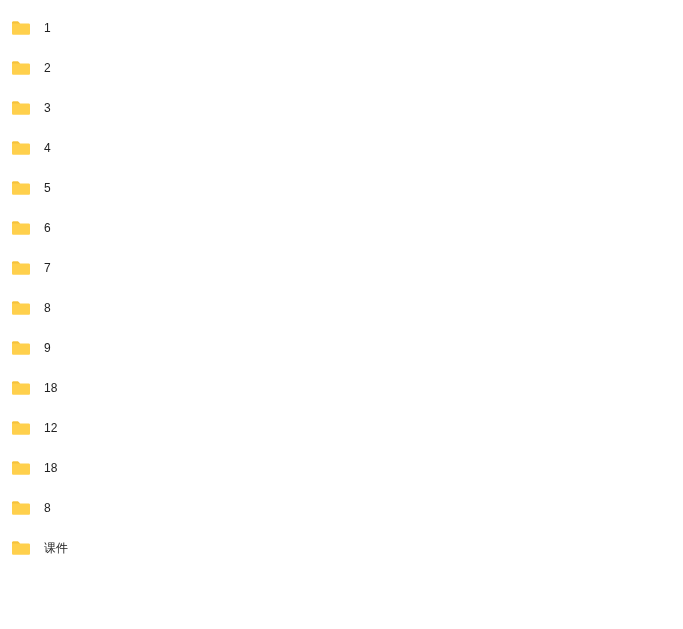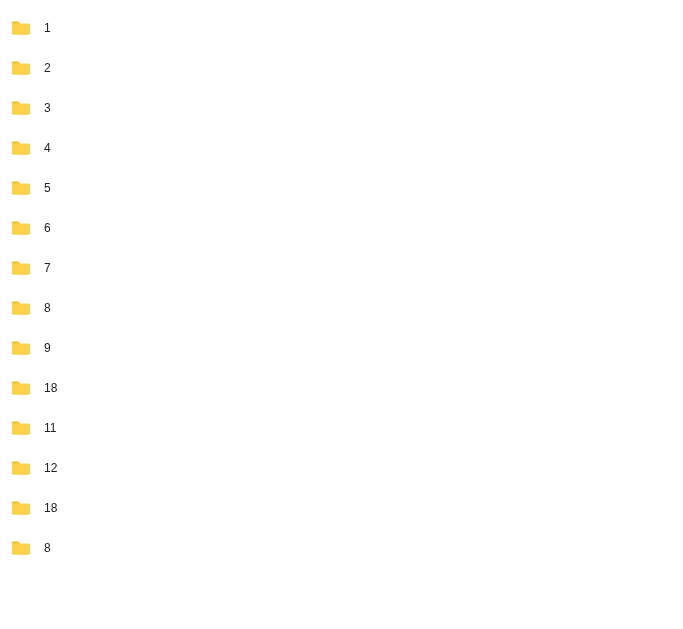--- a/index.html
+++ b/index.html
@@ -130,42 +130,42 @@
     </span>
     <span class="folder-label">18</span>
   </div>
   <div class="folder-item">
     <span class="folder-icon">
       <svg viewBox="0 0 18 14" width="18" height="14">
         <path d="M0 2 C0 1 0.5 0.5 1.5 0.5 L6 0.5 L8 2.5 L16.5 2.5 C17.5 2.5 18 3 18 4 L18 12.5 C18 13.3 17.5 13.8 16.5 13.8 L1.5 13.8 C0.5 13.8 0 13.3 0 12.5 Z" fill="#FFD04C"></path>
         <path d="M0 2 C0 1 0.5 0.5 1.5 0.5 L6 0.5 L8 2.5 L0 2.5 Z" fill="#F5C23B"></path>
       </svg>
     </span>
-    <span class="folder-label">11</span>
-  </div>
-  <div class="folder-item">
-    <span class="folder-icon">
-      <svg viewBox="0 0 18 14" width="18" height="14">
-        <path d="M0 2 C0 1 0.5 0.5 1.5 0.5 L6 0.5 L8 2.5 L16.5 2.5 C17.5 2.5 18 3 18 4 L18 12.5 C18 13.3 17.5 13.8 16.5 13.8 L1.5 13.8 C0.5 13.8 0 13.3 0 12.5 Z" fill="#FFD04C"></path>
-        <path d="M0 2 C0 1 0.5 0.5 1.5 0.5 L6 0.5 L8 2.5 L0 2.5 Z" fill="#F5C23B"></path>
-      </svg>
-    </span>
     <span class="folder-label">12</span>
   </div>
   <div class="folder-item">
     <span class="folder-icon">
       <svg viewBox="0 0 18 14" width="18" height="14">
         <path d="M0 2 C0 1 0.5 0.5 1.5 0.5 L6 0.5 L8 2.5 L16.5 2.5 C17.5 2.5 18 3 18 4 L18 12.5 C18 13.3 17.5 13.8 16.5 13.8 L1.5 13.8 C0.5 13.8 0 13.3 0 12.5 Z" fill="#FFD04C"></path>
         <path d="M0 2 C0 1 0.5 0.5 1.5 0.5 L6 0.5 L8 2.5 L0 2.5 Z" fill="#F5C23B"></path>
       </svg>
     </span>
     <span class="folder-label">18</span>
   </div>
   <div class="folder-item">
     <span class="folder-icon">
       <svg viewBox="0 0 18 14" width="18" height="14">
         <path d="M0 2 C0 1 0.5 0.5 1.5 0.5 L6 0.5 L8 2.5 L16.5 2.5 C17.5 2.5 18 3 18 4 L18 12.5 C18 13.3 17.5 13.8 16.5 13.8 L1.5 13.8 C0.5 13.8 0 13.3 0 12.5 Z" fill="#FFD04C"></path>
         <path d="M0 2 C0 1 0.5 0.5 1.5 0.5 L6 0.5 L8 2.5 L0 2.5 Z" fill="#F5C23B"></path>
       </svg>
     </span>
     <span class="folder-label">8</span>
   </div>
+  <div class="folder-item">
+    <span class="folder-icon">
+      <svg viewBox="0 0 18 14" width="18" height="14">
+        <path d="M0 2 C0 1 0.5 0.5 1.5 0.5 L6 0.5 L8 2.5 L16.5 2.5 C17.5 2.5 18 3 18 4 L18 12.5 C18 13.3 17.5 13.8 16.5 13.8 L1.5 13.8 C0.5 13.8 0 13.3 0 12.5 Z" fill="#FFD04C"></path>
+        <path d="M0 2 C0 1 0.5 0.5 1.5 0.5 L6 0.5 L8 2.5 L0 2.5 Z" fill="#F5C23B"></path>
+      </svg>
+    </span>
+    <span class="folder-label">课件</span>
+  </div>
 </div>
 
 </body></html>

